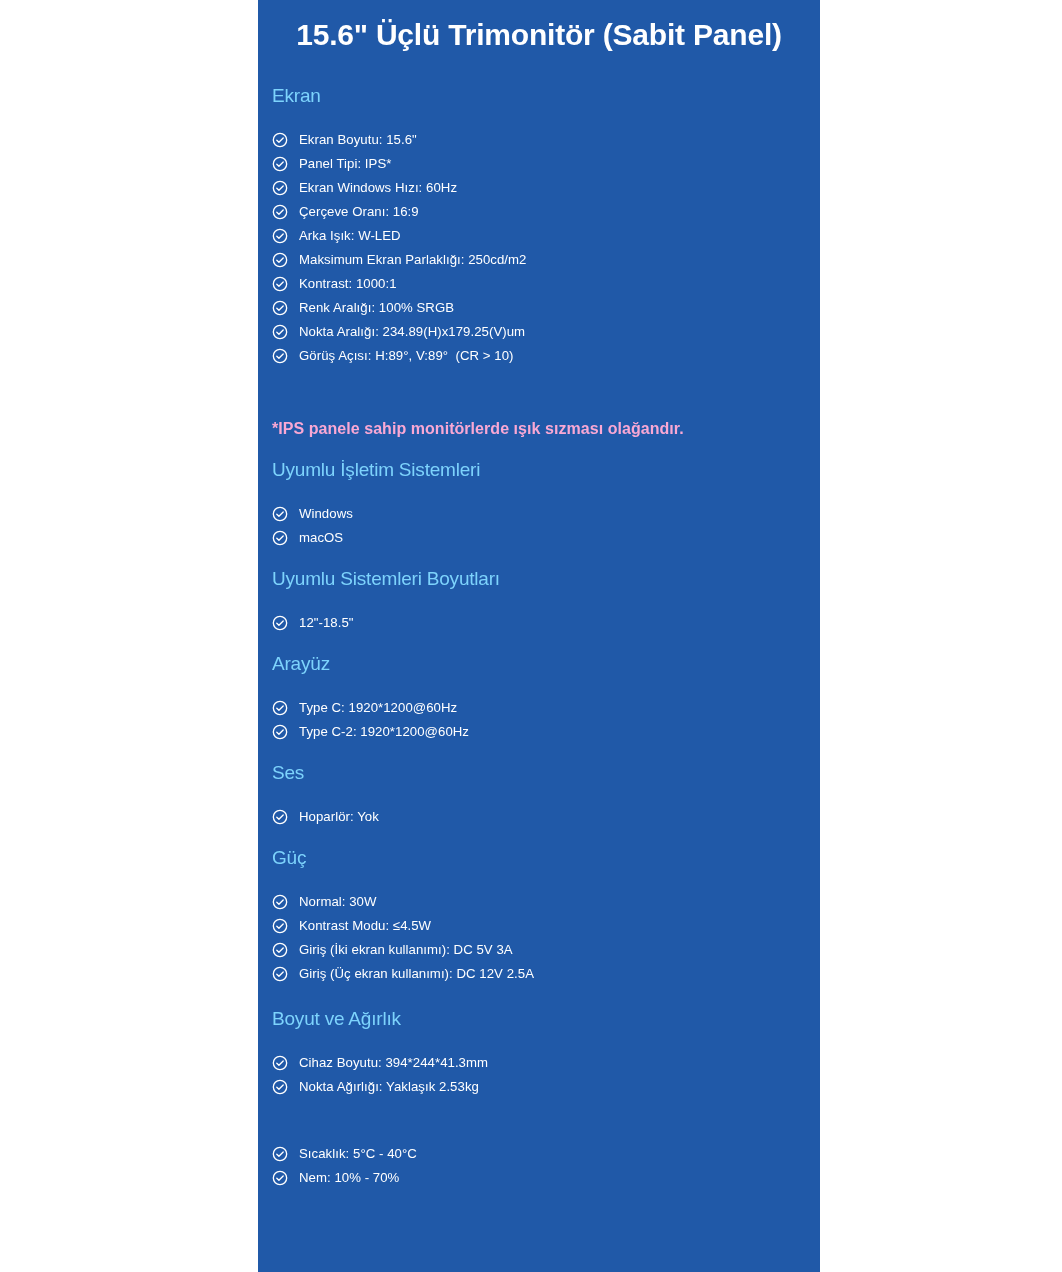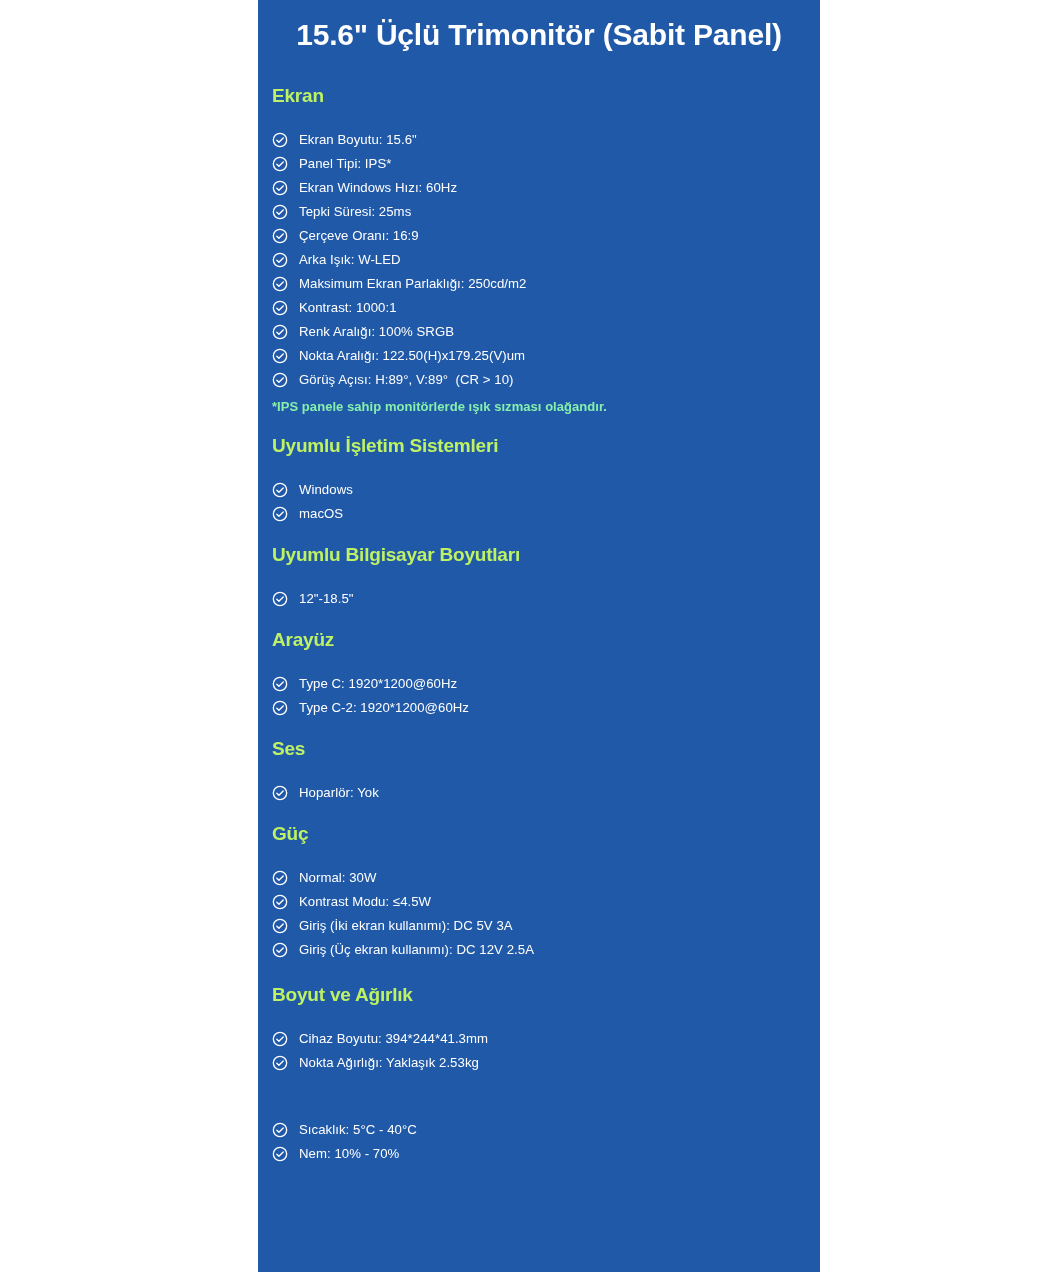--- a/index.html
+++ b/index.html
@@ -31,22 +31,22 @@
     text-align: center;
     color: #ffffff;
     padding: 0 30px;
     letter-spacing: -0.2px;
   }
 
   .section { padding: 0 14px 0 14px; }
 
   .section-heading {
     font-size: 19px;
-    font-weight: bold;
-    color: #bef264;
+    font-weight: normal;
+    color: #7dd3fc;
     letter-spacing: -0.2px;
   }
 
   .spec-list { list-style: none; }
 
   .spec-item {
     display: flex;
     align-items: center;
     font-size: 13.2px;
     line-height: 1;
@@ -61,26 +61,27 @@
     flex: 0 0 16px;
     margin-right: 11px;
     display: block;
   }
 
   .check-icon svg { display: block; width: 16px; height: 16px; }
 
   .spec-text { white-space: pre; }
 
   .footnote {
-    font-size: 13px;
+    font-size: 16px;
     font-weight: 600;
-    color: #86efac;
+    color: #f9a8d4;
     letter-spacing: 0.05px;
     line-height: 1;
     padding-top: 8px;
+    margin-top: 45px;
   }
 
   
   .gap-title-to-first { height: 28px; }
   .heading-to-list { height: 21px; }
   .section-gap { height: 22px; }
   .section-gap-sm { height: 18px; }
 </style>
 </head>
 <body>
@@ -123,29 +124,20 @@
             </span>
             <span class="spec-text">Ekran Windows Hızı: 60Hz</span>
           </li>
           <li class="spec-item">
             <span class="check-icon">
               <svg viewBox="0 0 24 24" aria-hidden="true">
                 <circle cx="12" cy="12" r="10" fill="none" stroke="#ffffff" stroke-width="2"></circle>
                 <path d="M7.2 12.3 L10.4 15.4 L16.8 8.9" fill="none" stroke="#ffffff" stroke-width="2" stroke-linecap="round" stroke-linejoin="round"></path>
               </svg>
             </span>
-            <span class="spec-text">Tepki Süresi: 25ms</span>
-          </li>
-          <li class="spec-item">
-            <span class="check-icon">
-              <svg viewBox="0 0 24 24" aria-hidden="true">
-                <circle cx="12" cy="12" r="10" fill="none" stroke="#ffffff" stroke-width="2"></circle>
-                <path d="M7.2 12.3 L10.4 15.4 L16.8 8.9" fill="none" stroke="#ffffff" stroke-width="2" stroke-linecap="round" stroke-linejoin="round"></path>
-              </svg>
-            </span>
             <span class="spec-text">Çerçeve Oranı: 16:9</span>
           </li>
           <li class="spec-item">
             <span class="check-icon">
               <svg viewBox="0 0 24 24" aria-hidden="true">
                 <circle cx="12" cy="12" r="10" fill="none" stroke="#ffffff" stroke-width="2"></circle>
                 <path d="M7.2 12.3 L10.4 15.4 L16.8 8.9" fill="none" stroke="#ffffff" stroke-width="2" stroke-linecap="round" stroke-linejoin="round"></path>
               </svg>
             </span>
             <span class="spec-text">Arka Işık: W-LED</span>
@@ -177,21 +169,21 @@
             </span>
             <span class="spec-text">Renk Aralığı: 100% SRGB</span>
           </li>
           <li class="spec-item">
             <span class="check-icon">
               <svg viewBox="0 0 24 24" aria-hidden="true">
                 <circle cx="12" cy="12" r="10" fill="none" stroke="#ffffff" stroke-width="2"></circle>
                 <path d="M7.2 12.3 L10.4 15.4 L16.8 8.9" fill="none" stroke="#ffffff" stroke-width="2" stroke-linecap="round" stroke-linejoin="round"></path>
               </svg>
             </span>
-            <span class="spec-text">Nokta Aralığı: 122.50(H)x179.25(V)um</span>
+            <span class="spec-text">Nokta Aralığı: 234.89(H)x179.25(V)um</span>
           </li>
           <li class="spec-item">
             <span class="check-icon">
               <svg viewBox="0 0 24 24" aria-hidden="true">
                 <circle cx="12" cy="12" r="10" fill="none" stroke="#ffffff" stroke-width="2"></circle>
                 <path d="M7.2 12.3 L10.4 15.4 L16.8 8.9" fill="none" stroke="#ffffff" stroke-width="2" stroke-linecap="round" stroke-linejoin="round"></path>
               </svg>
             </span>
             <span class="spec-text">Görüş Açısı: H:89°, V:89°  (CR &gt; 10)</span>
           </li>
@@ -218,21 +210,21 @@
                 <circle cx="12" cy="12" r="10" fill="none" stroke="#ffffff" stroke-width="2"></circle>
                 <path d="M7.2 12.3 L10.4 15.4 L16.8 8.9" fill="none" stroke="#ffffff" stroke-width="2" stroke-linecap="round" stroke-linejoin="round"></path>
               </svg>
             </span>
             <span class="spec-text">macOS</span>
           </li>
         </ul>
       </div>
       <div class="section-gap-sm"></div>
       <div class="section">
-        <h2 class="section-heading">Uyumlu Bilgisayar Boyutları</h2>
+        <h2 class="section-heading">Uyumlu Sistemleri Boyutları</h2>
         <div class="heading-to-list"></div>
         <ul class="spec-list">
           <li class="spec-item">
             <span class="check-icon">
               <svg viewBox="0 0 24 24" aria-hidden="true">
                 <circle cx="12" cy="12" r="10" fill="none" stroke="#ffffff" stroke-width="2"></circle>
                 <path d="M7.2 12.3 L10.4 15.4 L16.8 8.9" fill="none" stroke="#ffffff" stroke-width="2" stroke-linecap="round" stroke-linejoin="round"></path>
               </svg>
             </span>
             <span class="spec-text">12"-18.5"</span>

